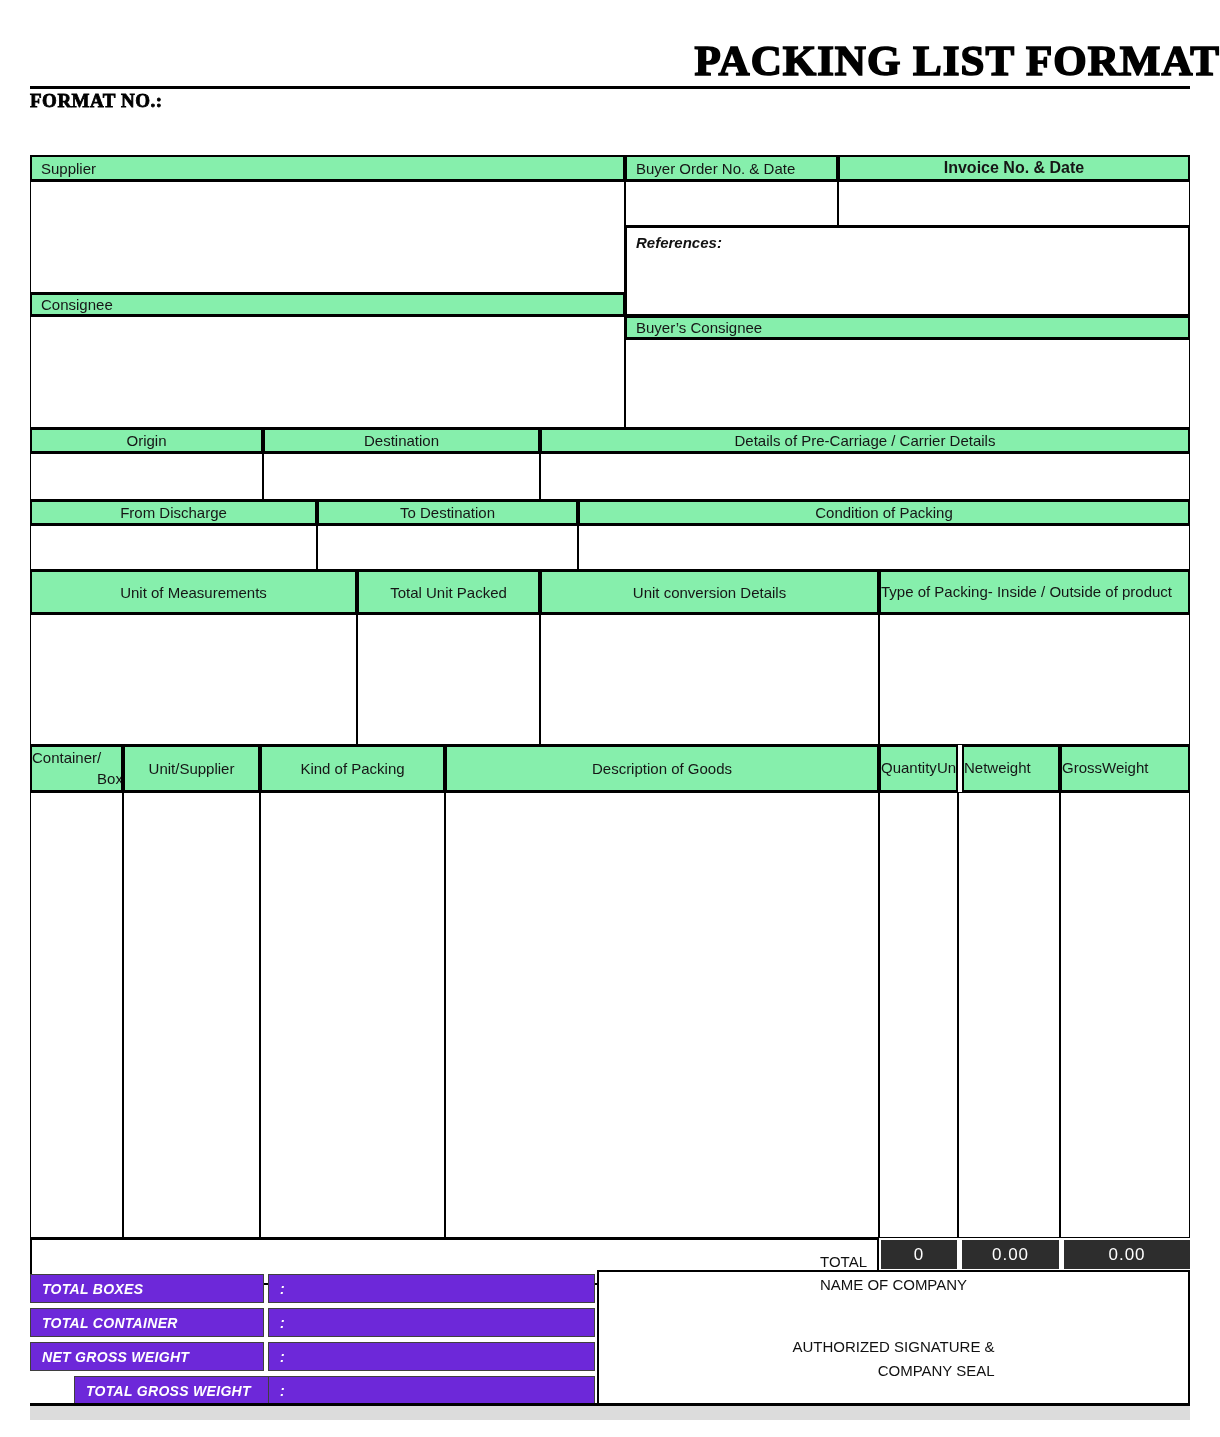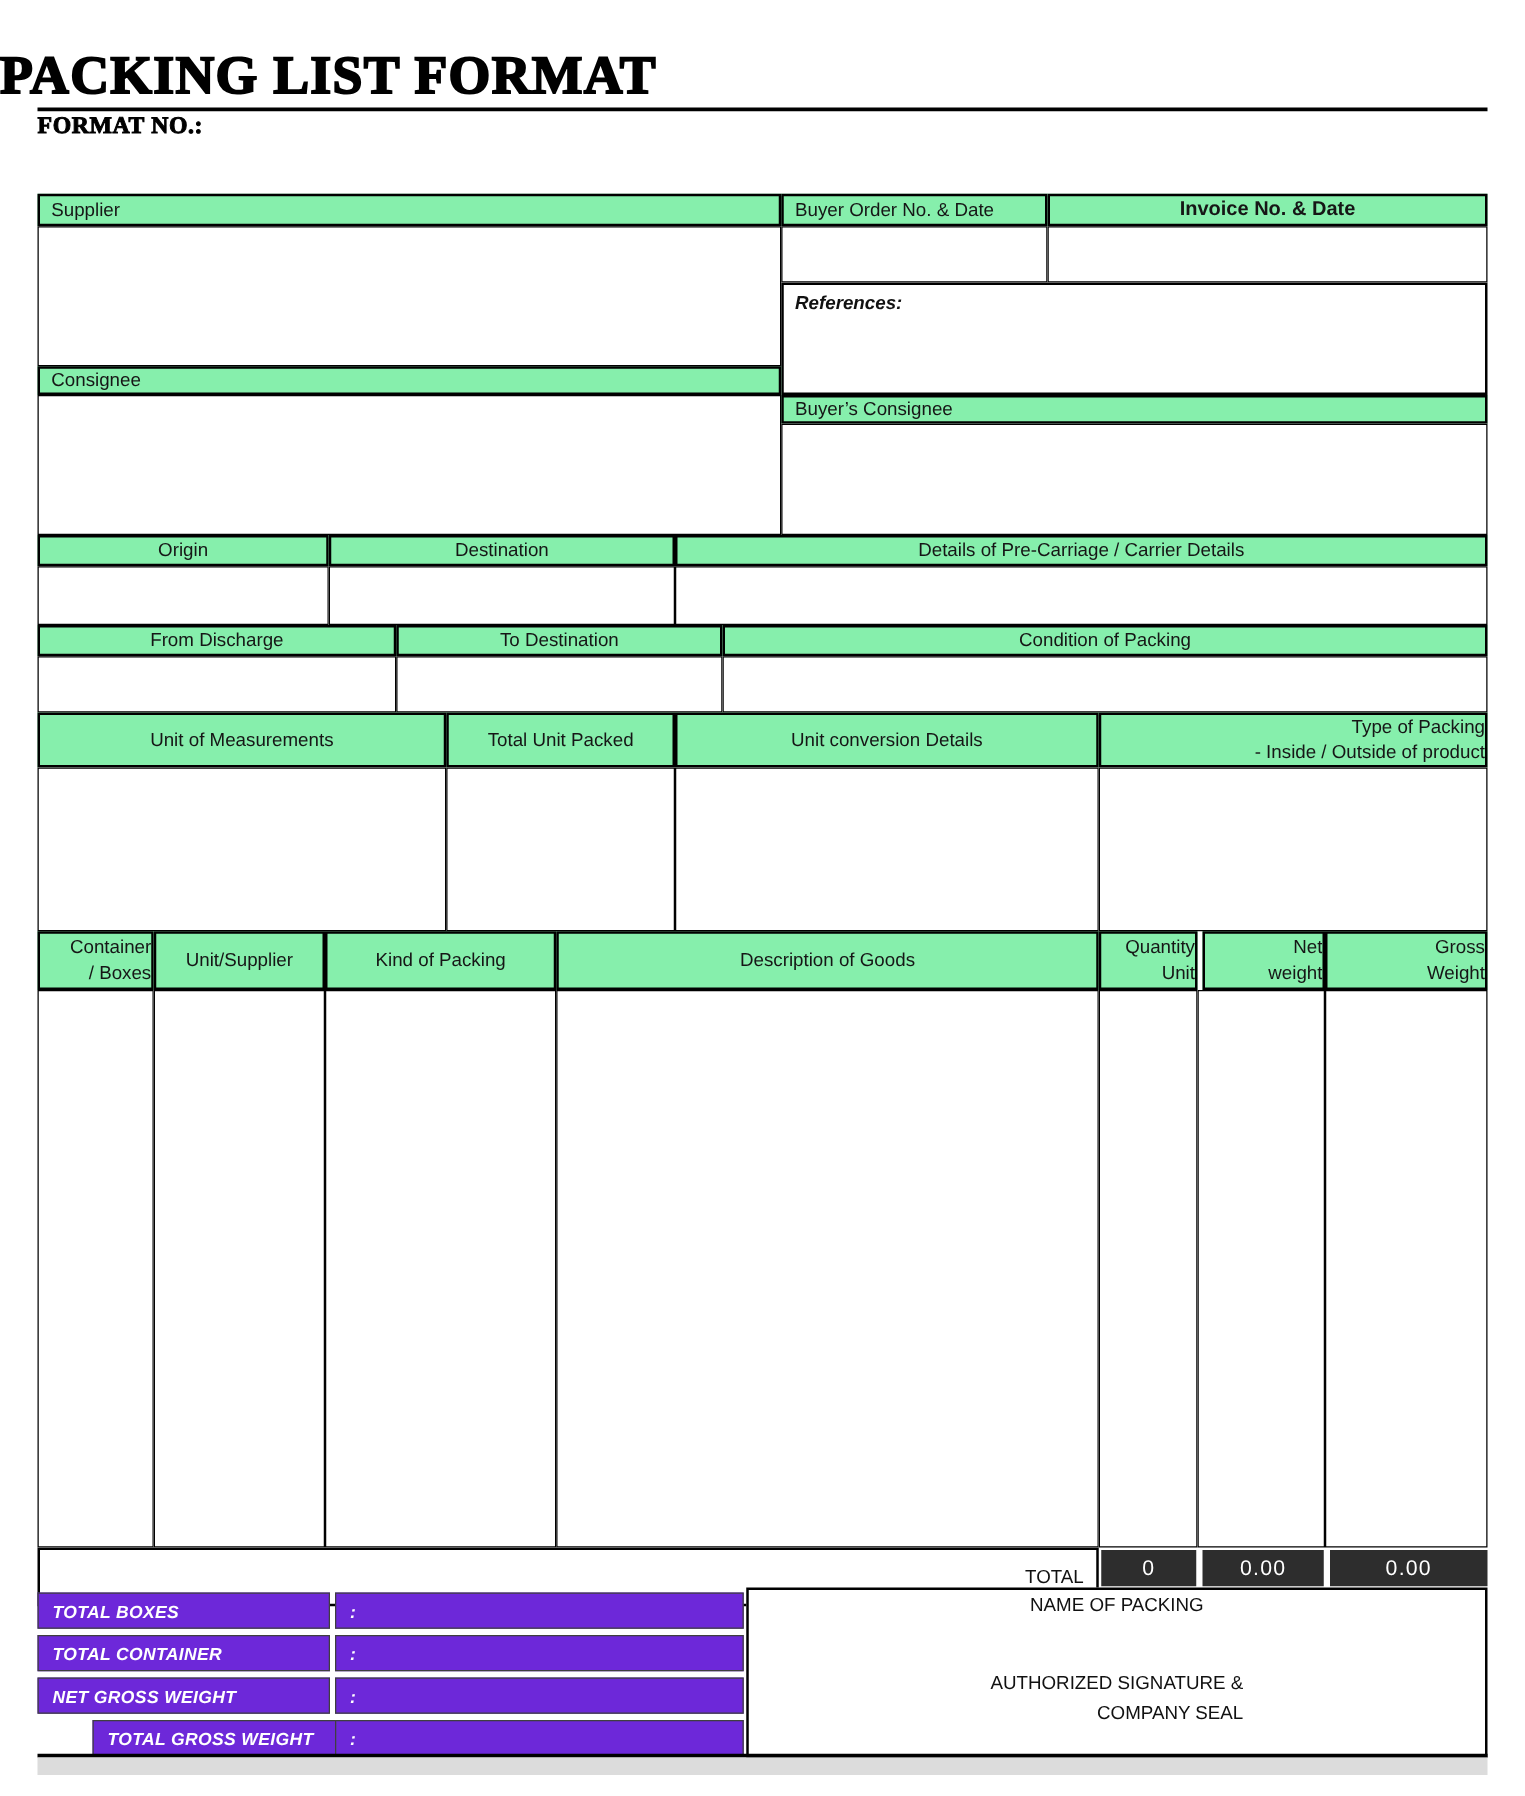--- a/index.html
+++ b/index.html
@@ -1,33 +1,33 @@
 <!DOCTYPE html>
 <html><head>
 <meta charset="utf-8">
 <style>
   html,body { margin:0; padding:0; background:#ffffff; }
   body { width:1220px; height:1437px; position:relative; font-family:"Liberation Sans", sans-serif; }
   .abs { position:absolute; box-sizing:border-box; }
 
   
-  .title { left:0; top:36px; width:1220px; text-align:left;
+  .title { left:0; top:36px; width:1220px; text-align:right;
            font-family:"Liberation Serif", serif; font-weight:bold; font-size:43px;
            color:#000; letter-spacing:1px; -webkit-text-stroke:1.6px #000; }
   .title-rule { left:30px; top:86px; width:1160px; height:3px; background:#000; }
   .format-no { left:30px; top:90px; font-family:"Liberation Serif", serif; font-weight:bold;
                font-size:19px; color:#000; -webkit-text-stroke:0.8px #000; letter-spacing:0.5px; }
 
   
   .hdr { background:#86efac; border:2px solid #000; color:#161616; font-size:15px;
          display:flex; align-items:center; overflow:hidden; }
   .hdr.left { justify-content:flex-start; padding-left:9px; }
   .hdr.center { justify-content:center; text-align:center; }
   .hdr.bold { font-weight:bold; font-size:16px; }
-  .hdr .stack { display:flex; flex-direction:column; line-height:1.35; width:100%; text-align:right; }
+  .hdr .stack { display:flex; flex-direction:row; line-height:1.35; width:100%; text-align:left; }
   .blank { background:#fff; border:1px solid #000; }
   .blank.thick { border-width:2px; }
 
   
   .ref-label { padding:6px 0 0 9px; font-weight:bold; font-style:italic; font-size:15px; color:#111; }
 
   
   .total-label-box { background:#fff; border:2px solid #000; display:flex; align-items:center;
                      justify-content:flex-end; padding-right:10px; font-size:15px; color:#111; }
   .dark-cell { background:#2d2d2d; color:#fff; display:flex; align-items:center; justify-content:center;
@@ -148,21 +148,21 @@
 <div class="abs srow" style="left:30px; top:1308px; width:234px; height:29px;">TOTAL CONTAINER</div>
 <div class="abs srow" style="left:268px; top:1308px; width:327px; height:29px;">:</div>
 
 <div class="abs srow" style="left:30px; top:1342px; width:234px; height:29px;">NET GROSS WEIGHT</div>
 <div class="abs srow" style="left:268px; top:1342px; width:327px; height:29px;">:</div>
 
 <div class="abs srow" style="left:30px; top:1376px; width:258px; height:29px;margin-left:44px;">TOTAL GROSS WEIGHT</div>
 <div class="abs srow" style="left:268px; top:1376px; width:327px; height:29px;">:</div>
 
 <div class="abs company-box" style="left:597px; top:1270px; width:593px; height:136px;">
-  <div class="company-name">NAME OF PACKING</div>
+  <div class="company-name">NAME OF COMPANY</div>
   <div class="sig-block">
     <div>AUTHORIZED SIGNATURE  &amp;</div>
     <div>COMPANY SEAL</div>
   </div>
 </div>
 
 <div class="abs bottom-black" style="left:30px; top:1403px; width:1160px; height:3px;"></div>
 <div class="abs bottom-shadow" style="left:30px; top:1406px; width:1160px; height:14px;"></div>
 
 </body></html>

